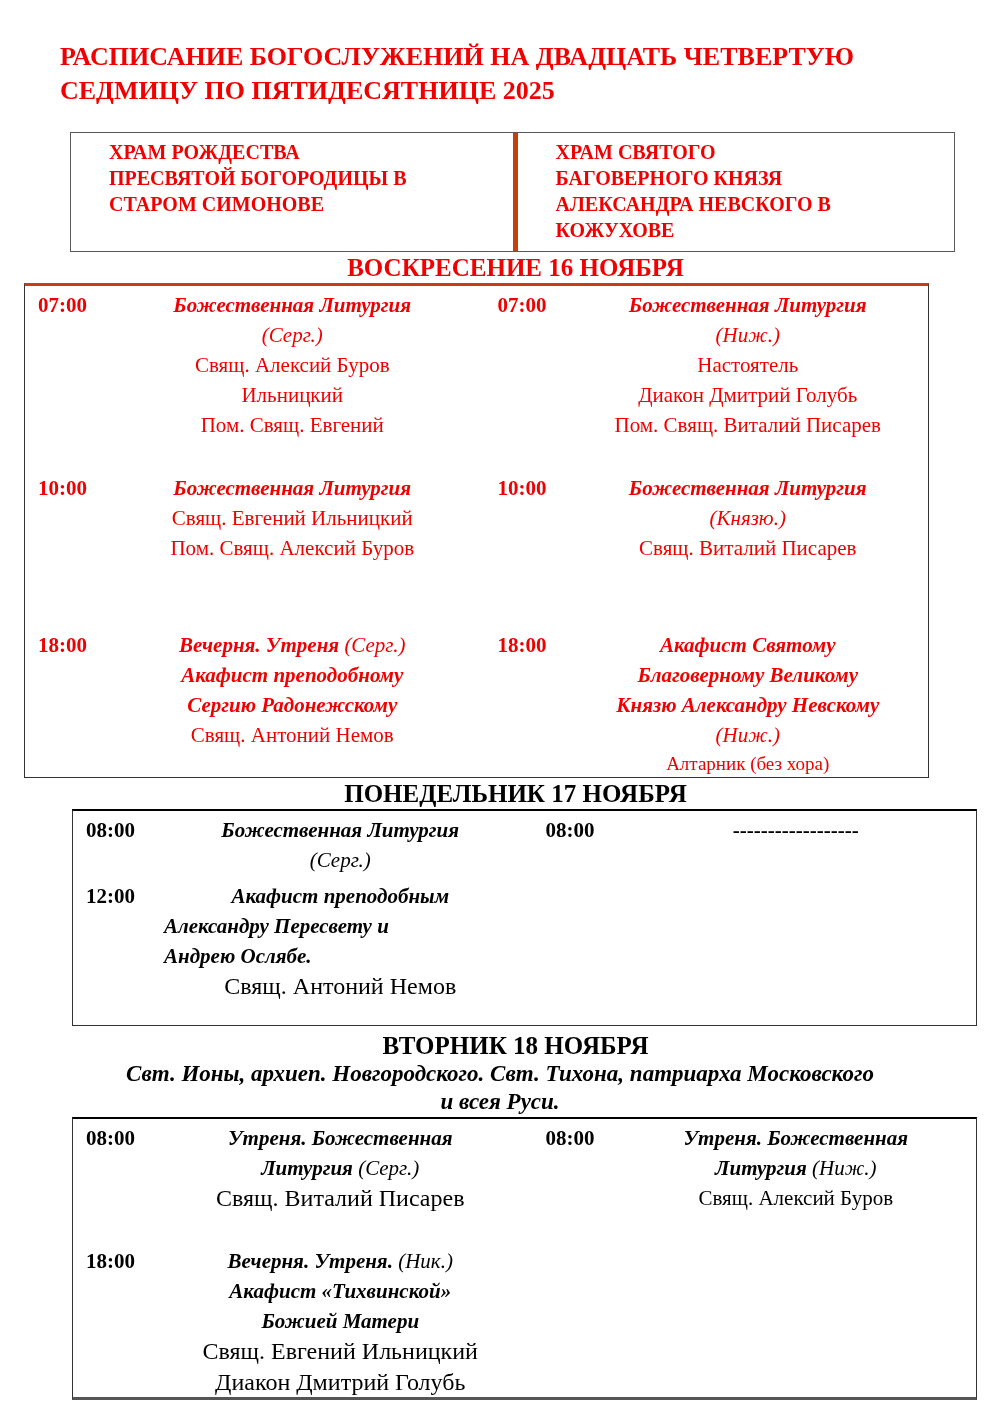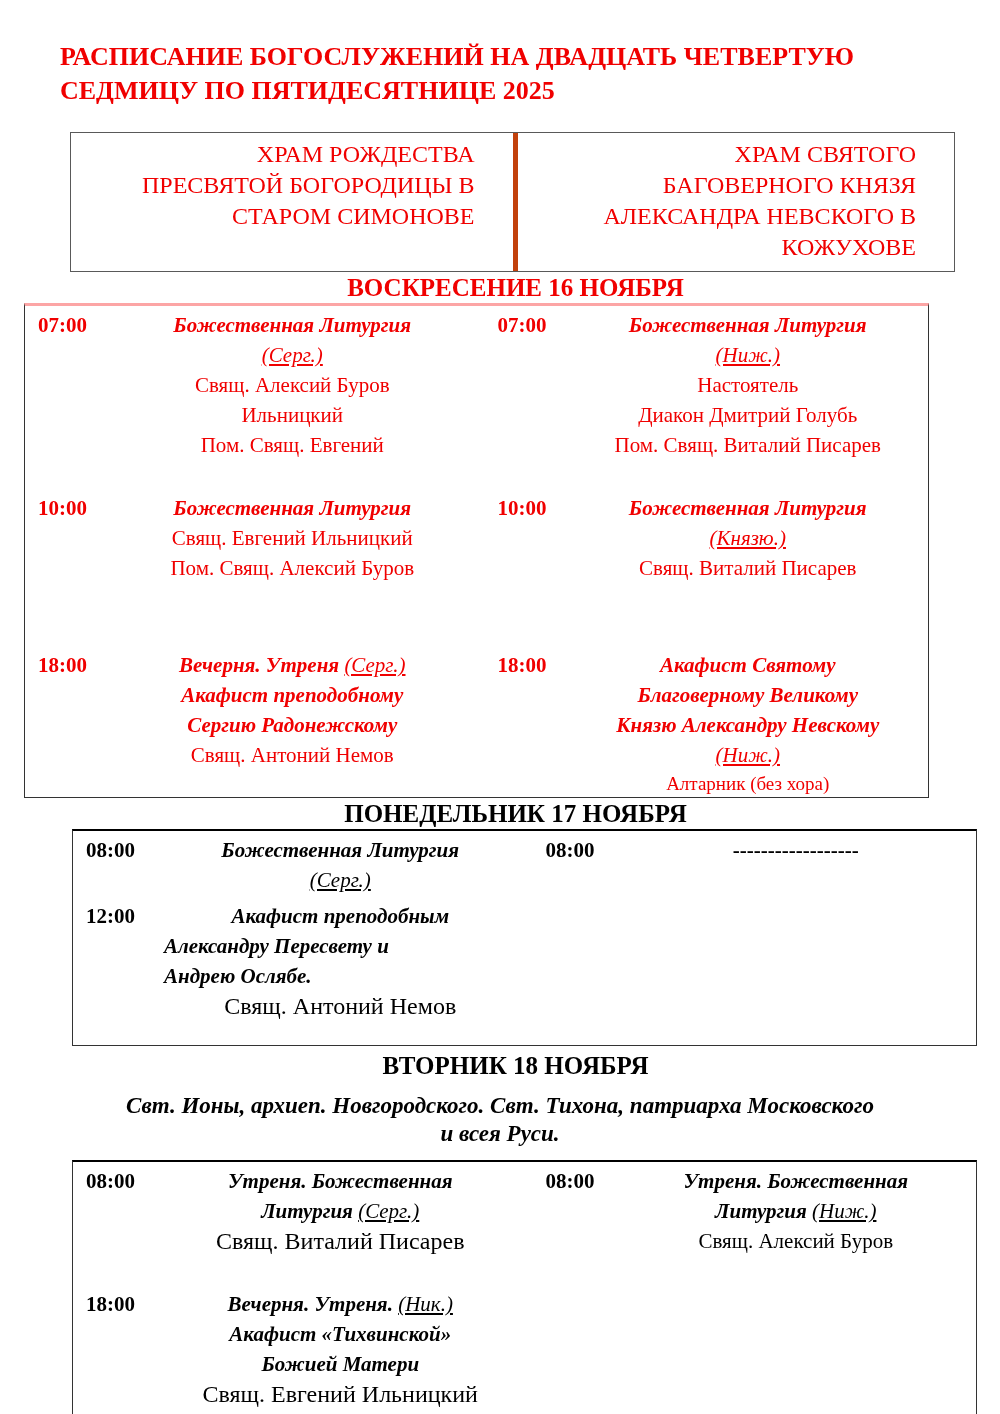--- a/index.html
+++ b/index.html
@@ -14,60 +14,60 @@
   .title{
     width:880px;margin:40px auto 0;text-align:left;
     font-weight:700;font-size:26px;line-height:1.3;
   }
 
   .churches{
     box-sizing:border-box;width:885px;margin:24px 0 0 70px;
     border:1px solid #595959;display:grid;grid-template-columns:1fr 1fr;
   }
   .church{
-    box-sizing:border-box;padding:6px 38px 8px;text-align:right;
-    font-weight:400;font-size:24px;line-height:1.3;
+    box-sizing:border-box;padding:6px 38px 8px;text-align:left;
+    font-weight:700;font-size:20px;line-height:1.3;
   }
   .church.b-left{border-left:5px solid #c2410c;}
 
   .day-heading{
     text-align:center;font-weight:700;font-size:25px;line-height:28px;margin-top:2px;margin-left:31px;
   }
   .day-heading.t-tue{margin-top:6px;}
   .subheading{
-    width:920px;margin:12px auto;text-align:center;
+    width:920px;margin:0 auto;text-align:center;
     font-weight:700;font-style:italic;font-size:23px;line-height:28px;
   }
 
   .sched{
     box-sizing:border-box;width:905px;margin:1px 0 0 72px;
     border:1px solid #333;padding-top:4px;
   }
-  .sched.sunday{border-top:3px solid #fca5a5;margin-left:24px;}
+  .sched.sunday{border-top:3px solid #c2410c;margin-left:24px;}
   .sched.monday{border-top:2px solid #000;min-height:217px;}
   .sched.tuesday{border-top:2px solid #000;height:283px;overflow:hidden;border-bottom:3px solid #555;}
 
   .row{display:grid;grid-template-columns:1fr 1fr;}
   .sunday .row.r1{min-height:183px;}
   .sunday .row.r2{min-height:157px;}
   .sunday .row.r3{min-height:147px;}
   .monday .row.r1{min-height:66px;}
   .tuesday .row.r1{min-height:123px;}
 
   .cell{display:flex;align-items:flex-start;}
   .cell.cl{padding-left:13px;}
   .cell.cr{padding-left:21px;}
   .time{flex:0 0 78px;font-weight:700;font-size:21px;line-height:30px;}
   .content{flex:1;text-align:center;font-size:21px;line-height:30px;padding-right:8px;}
 
   .line.a-left{text-align:left;}
   .line.f-lg{font-size:24px;line-height:31px;}
   .line.f-sm{font-size:19px;line-height:27px;}
   .s-bi{font-weight:700;font-style:italic;}
-  .s-i{font-style:italic;text-decoration:underline;}
+  .s-i{font-style:italic;}
   .s-b{font-weight:700;}
 </style>
 </head>
 <body>
 
 <div class="page">
 
   <div class="title c-red">РАСПИСАНИЕ БОГОСЛУЖЕНИЙ НА ДВАДЦАТЬ ЧЕТВЕРТУЮ СЕДМИЦУ ПО ПЯТИДЕСЯТНИЦЕ 2025</div>
 
   <div class="churches">

